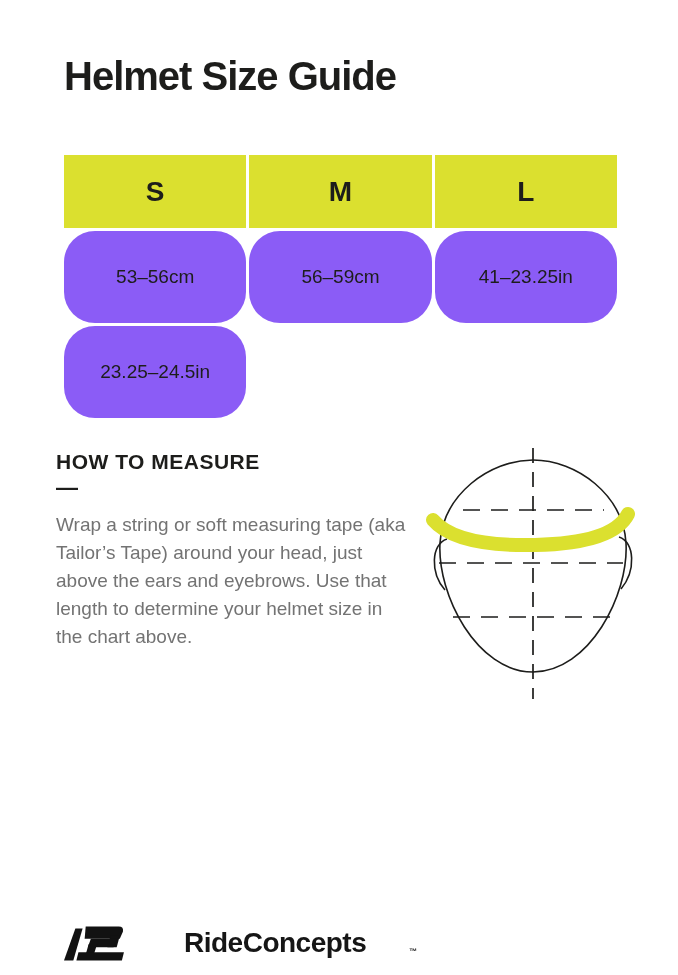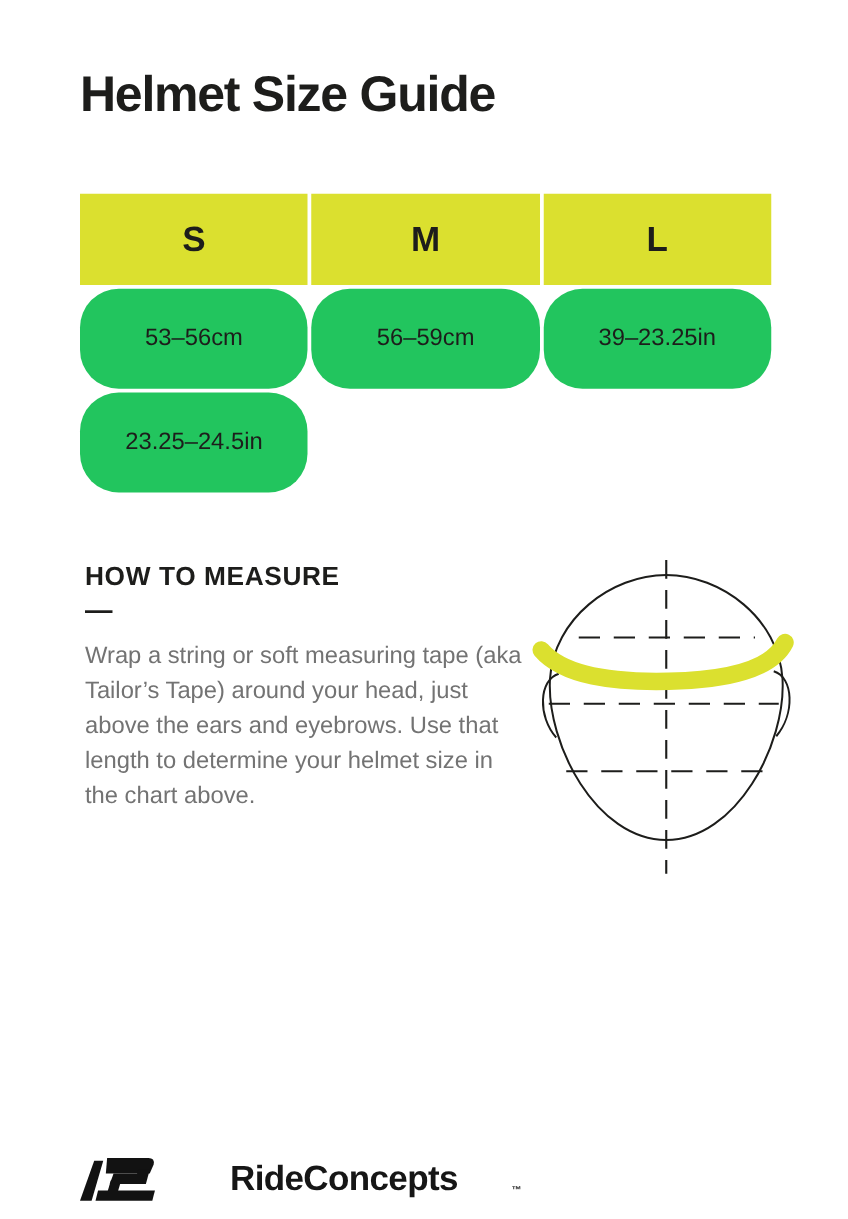--- a/index.html
+++ b/index.html
@@ -42,31 +42,31 @@
     justify-content:center;
   }
   .size-table .th {
     height:73px;
     background:#dbe02f;
     font-size:28px;
     font-weight:700;
     color:#1d1d1b;
   }
   .size-table .td {
-    height:80px;
-    background:#22c55e;
+    height:92px;
+    background:#8b5cf6;
     font-size:19px;
     color:#1d1d1b;
     border-radius:31px;
   }
 
   
   .how-to {
     position:absolute;
-    left:68px; top:450px;
+    left:56px; top:450px;
     width:352px;
   }
   .how-to h2 {
     font-size:21px;
     font-weight:700;
     letter-spacing:0.5px;
     color:#1d1d1b;
   }
   .how-to .dash {
     font-size:22px;
@@ -121,21 +121,21 @@
   <h1 class="page-title">Helmet Size Guide</h1>
 
   <div class="size-table">
     <div class="cell th">S</div>
     <div class="cell th">M</div>
     <div class="cell th">L</div>
 
     <div class="cell td">53–56cm</div>
     <div class="cell td">56–59cm</div>
 
-    <div class="cell td">39–23.25in</div>
+    <div class="cell td">41–23.25in</div>
     <div class="cell td">23.25–24.5in</div>
   </div>
 
   <div class="how-to">
     <h2>HOW TO MEASURE</h2>
     <div class="dash">—</div>
     <p>Wrap a string or soft measuring tape (aka Tailor’s Tape) around your head, just above the ears and eyebrows. Use that length to determine your helmet size in the chart above.</p>
   </div>
 
   <div class="illustration">

